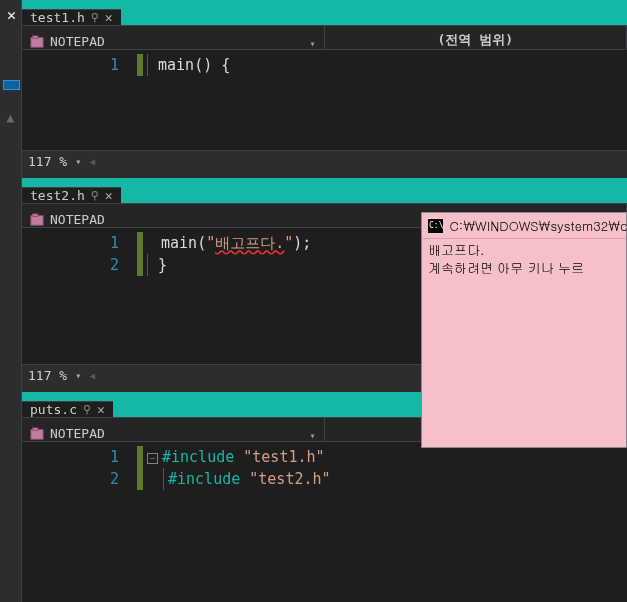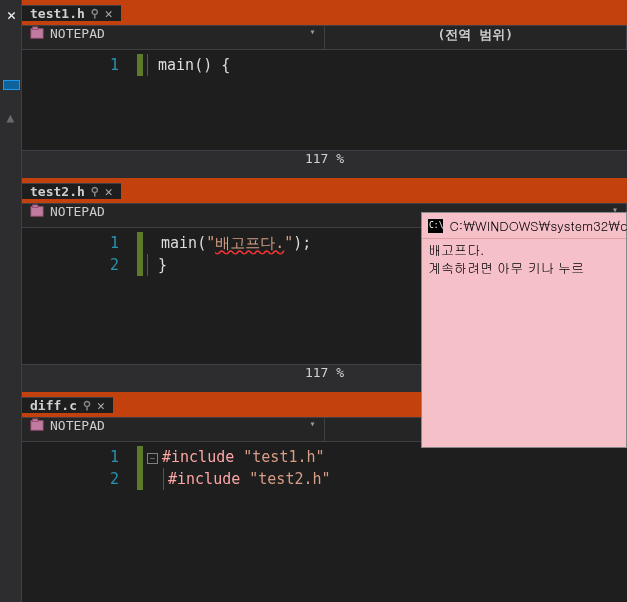--- a/index.html
+++ b/index.html
@@ -44,24 +44,23 @@
   display: flex;
   flex-direction: column;
 }
 .pane {
   display: flex;
   flex-direction: column;
   background: #1e1e1e;
 }
 .tabbar {
   height: 25px;
-  background: #c2410c;
-  display: flex;
-  align-items: center;
-  font-weight: bold;
+  background: #14b8a6;
+  display: flex;
+  align-items: flex-end;
 }
 .tab {
   display: flex;
   align-items: center;
   padding: 0 8px;
   gap: 6px;
   background: #1e1e1e;
   border-top: 1px solid #3f3f46;
   color: #d0d0d0;
 }
@@ -70,21 +69,21 @@
 .navbar {
   height: 25px;
   background: #252526;
   display: flex;
   align-items: center;
   border-top: 1px solid #3f3f46;
   border-bottom: 1px solid #3f3f46;
 }
 .navbar .combo {
   display: flex;
-  align-items: flex-start;
+  align-items: flex-end;
   gap: 6px;
   padding: 0 8px;
   height: 100%;
   border-right: 1px solid #3f3f46;
   min-width: 200px;
 }
 .navbar .combo.scope {
   flex: 1;
   justify-content: center;
   font-weight: bold;
@@ -139,35 +138,34 @@
   margin-right: 4px;
   vertical-align: 1px;
 }
 .bracket-line {
   display: inline-block;
   width: 1px;
   background: #555;
   vertical-align: top;
 }
 .str { color: #d69d85; }
-.dim { color: #fca5a5; }
+.dim { color: #14b8a6; }
 .squiggle {
   text-decoration: wavy underline #ff3333;
   text-decoration-skip-ink: none;
 }
 .zoombar {
   height: 22px;
   background: #2d2d30;
   display: flex;
   align-items: center;
   padding: 0 6px;
   gap: 8px;
   color: #d0d0d0;
   border-top: 1px solid #3f3f46;
-  flex-direction: column;
 }
 .zoombar .chev { color: #aaa; font-size: 10px; }
 .zoombar .tri-l { color: #555; font-size: 10px; }
 .cmd-window {
   position: absolute;
   left: 421px;
   top: 212px;
   width: 206px;
   height: 236px;
   background: #f5c0c8;
@@ -292,21 +290,21 @@
       <span class="chev">▾</span>
       <span class="tri-l">◀</span>
     </div>
   </div>
 
   <div class="spacer" style="height:6px"></div>
 
   <div class="pane" style="flex:1">
     <div class="tabbar">
       <div class="tab">
-        <span>diff.c</span>
+        <span>puts.c</span>
         <span class="pin">⚲</span>
         <span class="close">✕</span>
       </div>
     </div>
     <div class="navbar">
       <div class="combo" style="flex:1">
         <svg class="project-icon" viewBox="0 0 16 16">
             <rect x="1" y="3" width="14" height="11" fill="#c27ba0" stroke="#8e4a6a"></rect>
             <rect x="3" y="1" width="6" height="3" fill="#c27ba0" stroke="#8e4a6a"></rect>
           </svg>

